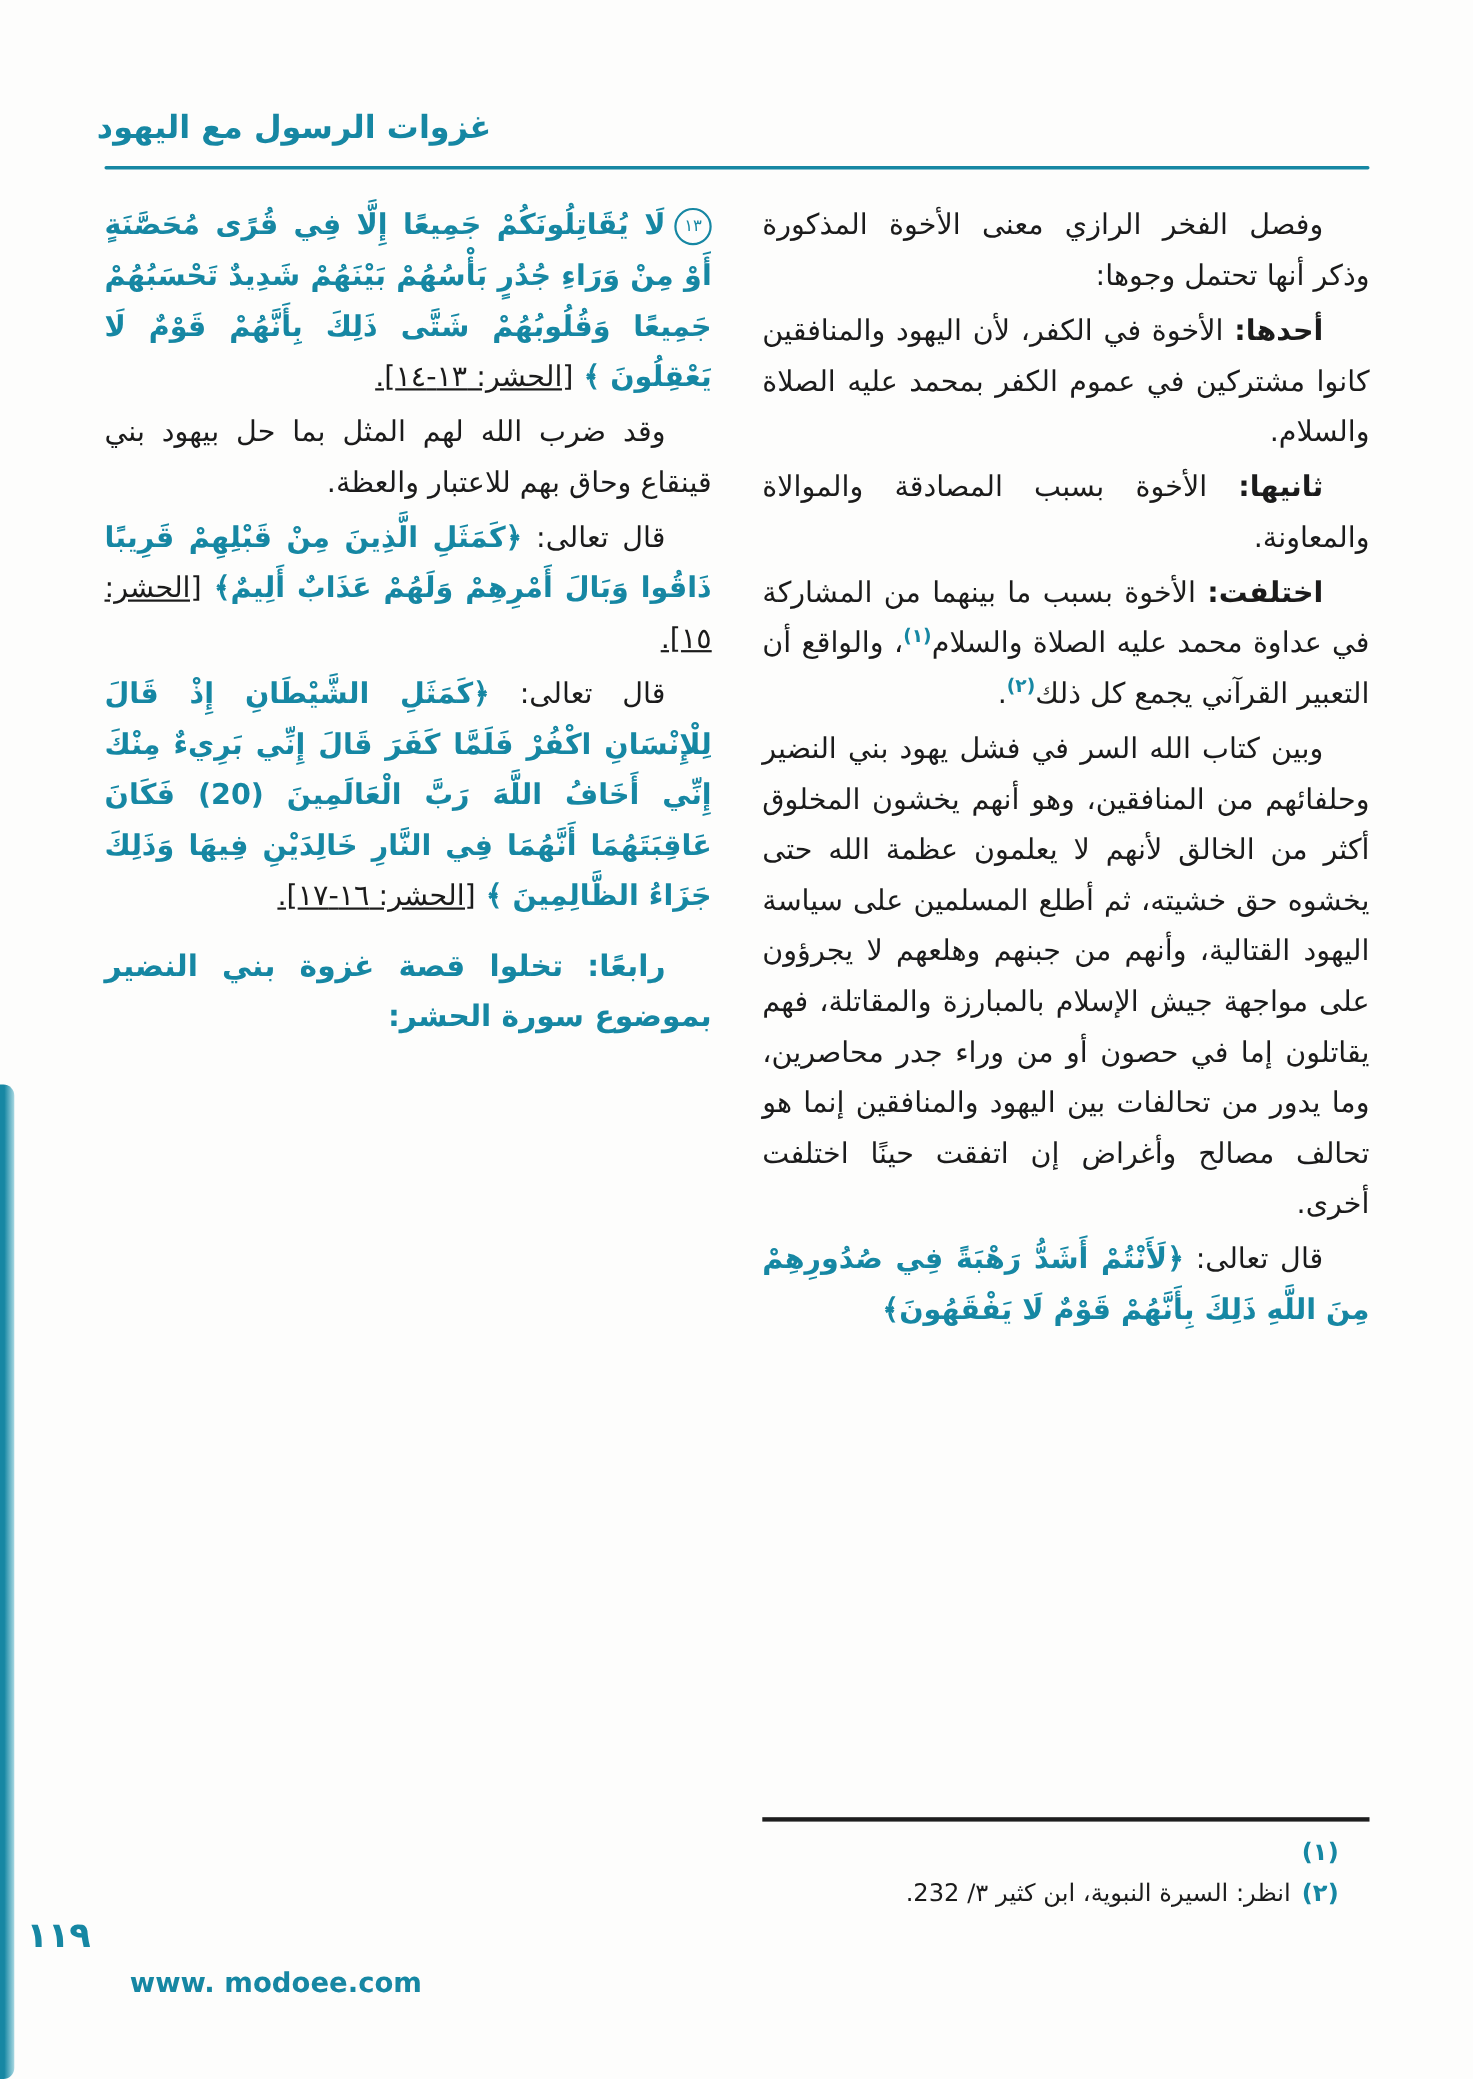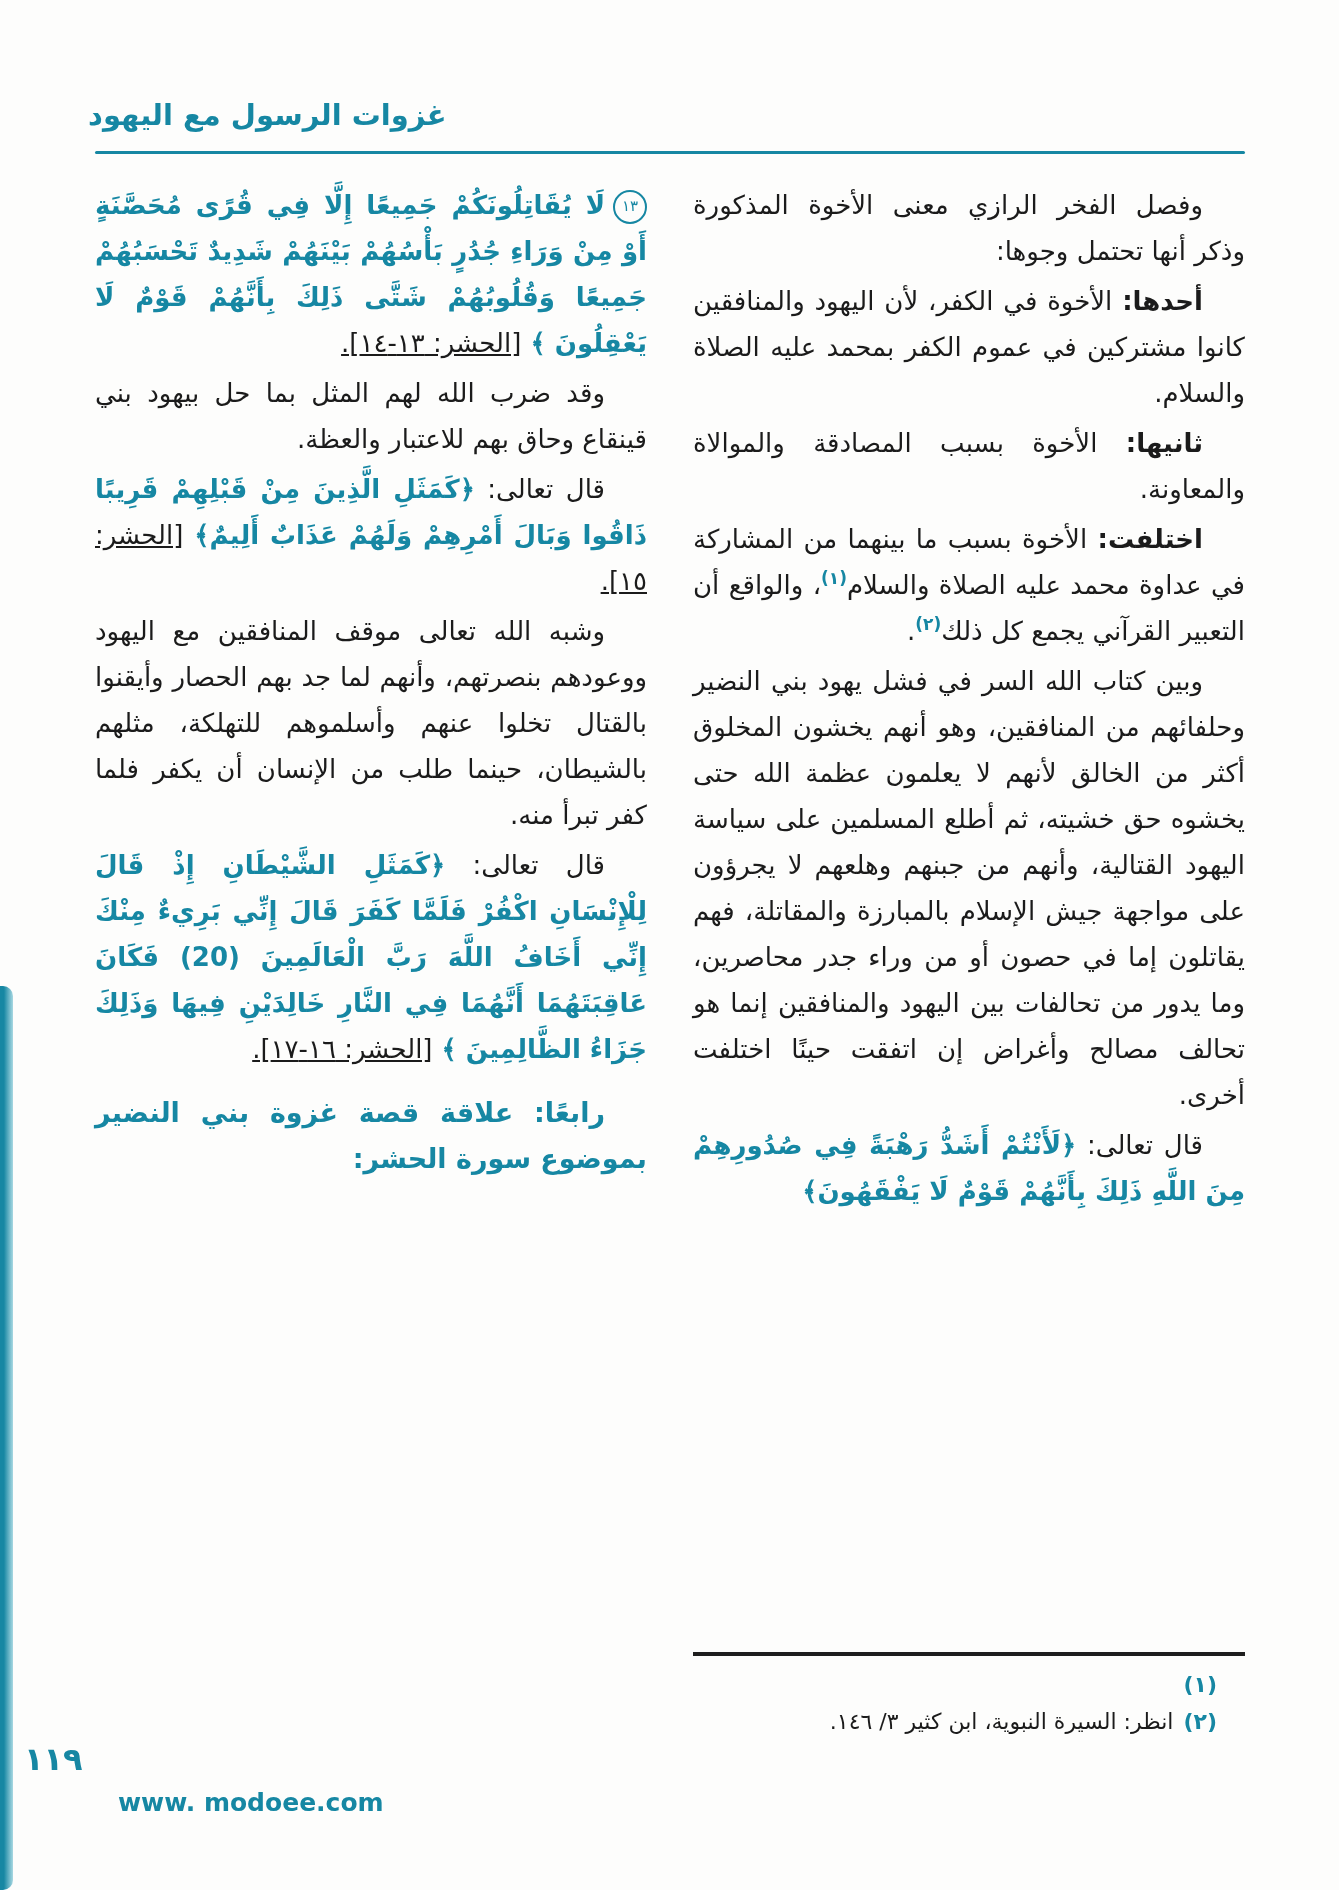--- a/index.html
+++ b/index.html
@@ -107,38 +107,35 @@
       <p class="para noindent">
         <span class="ayah-circle">١٣</span><span class="quran">لَا يُقَاتِلُونَكُمْ جَمِيعًا إِلَّا فِي قُرًى مُحَصَّنَةٍ أَوْ مِنْ وَرَاءِ جُدُرٍ بَأْسُهُمْ بَيْنَهُمْ شَدِيدٌ تَحْسَبُهُمْ جَمِيعًا وَقُلُوبُهُمْ شَتَّى ذَلِكَ بِأَنَّهُمْ قَوْمٌ لَا يَعْقِلُونَ ﴾ </span><span class="ref">[الحشر: ١٣-١٤].</span>
       </p>
       <p class="para">
         <span>وقد ضرب الله لهم المثل بما حل بيهود بني قينقاع وحاق بهم للاعتبار والعظة.</span>
       </p>
       <p class="para">
         <span>قال تعالى: </span><span class="quran">﴿كَمَثَلِ الَّذِينَ مِنْ قَبْلِهِمْ قَرِيبًا ذَاقُوا وَبَالَ أَمْرِهِمْ وَلَهُمْ عَذَابٌ أَلِيمٌ﴾ </span><span class="ref">[الحشر: ١٥].</span>
       </p>
       <p class="para">
-        <span>وشبه الله تعالى موقف المنافقين مع اليهود ووعودهم بنصرتهم، وأنهم لما جد بهم الحصار وأيقنوا بالقتال تخلوا عنهم وأسلموهم للتهلكة، مثلهم بالشيطان، حينما طلب من الإنسان أن يكفر فلما كفر تبرأ منه.</span>
-      </p>
-      <p class="para">
         <span>قال تعالى: </span><span class="quran">﴿كَمَثَلِ الشَّيْطَانِ إِذْ قَالَ لِلْإِنْسَانِ اكْفُرْ فَلَمَّا كَفَرَ قَالَ إِنِّي بَرِيءٌ مِنْكَ إِنِّي أَخَافُ اللَّهَ رَبَّ الْعَالَمِينَ (20) فَكَانَ عَاقِبَتَهُمَا أَنَّهُمَا فِي النَّارِ خَالِدَيْنِ فِيهَا وَذَلِكَ جَزَاءُ الظَّالِمِينَ ﴾ </span><span class="ref">[الحشر: ١٦-١٧].</span>
       </p>
-      <p class="heading">رابعًا: علاقة قصة غزوة بني النضير بموضوع سورة الحشر:</p>
+      <p class="heading">رابعًا: تخلوا قصة غزوة بني النضير بموضوع سورة الحشر:</p>
     </section>
 
   </main>
 
   <div class="footnotes">
     <div class="fn-rule"></div>
     <p class="fn">
       <span class="fn-num">(١)</span>
     </p>
     <p class="fn">
       <span class="fn-num">(٢)</span>
-      <span>انظر: السيرة النبوية، ابن كثير ٣/ ١٤٦.</span>
+      <span>انظر: السيرة النبوية، ابن كثير ٣/ 232.</span>
     </p>
   </div>
 
   <div class="side-strip"></div>
   <div class="page-num">١١٩</div>
   <div class="website">www. modoee.com</div>
 
 </div>
 
 </body></html>

